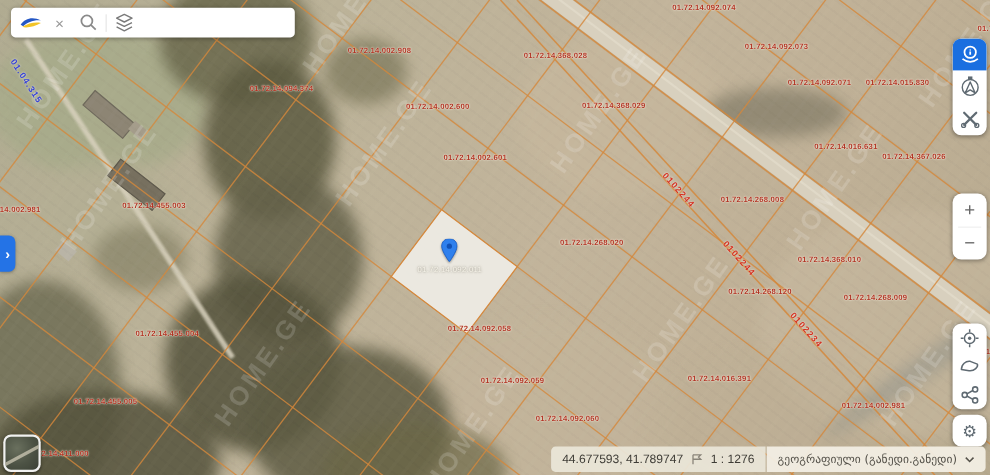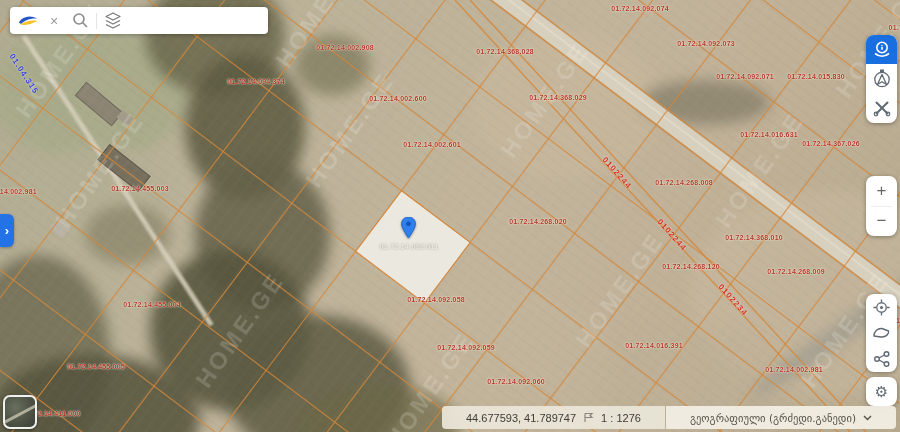--- a/index.html
+++ b/index.html
@@ -39,21 +39,21 @@
   .zoomgrp .zdiv{height:1px;background:#eee;margin:0 5px;}
   .gearbtn{position:absolute;right:3px;top:377px;width:31px;height:29px;background:#fff;border-radius:8px;
     box-shadow:0 1px 4px rgba(0,0,0,.35);display:flex;align-items:center;justify-content:center;
     font-size:15px;color:#5f6a72;cursor:pointer;}
   
   .lefttab{position:absolute;left:0;top:214px;width:14px;height:33px;background:#2473e6;border-radius:0 6px 6px 0;
     color:#fff;display:flex;align-items:center;justify-content:center;font-size:13px;font-weight:bold;cursor:pointer;
     box-shadow:0 1px 3px rgba(0,0,0,.3);}
   
   .statusbar{position:absolute;right:4px;bottom:3px;height:23px;display:flex;align-items:stretch;font-size:11px;color:#3e3c36;}
-  .sb-seg{display:flex;align-items:center;gap:7px;background:rgba(234,229,216,.94);padding:0 24px;}
+  .sb-seg{display:flex;align-items:center;gap:7px;background:rgba(234,229,216,.94);padding:0 10px;}
   .sb-seg.left{border-radius:4px 0 0 4px;}
   .sb-seg.right{border-radius:0 4px 4px 0;background:rgba(242,238,228,.95);margin-left:1px;cursor:pointer;
     font-family:"DejaVu Sans","Liberation Sans",sans-serif;font-size:10.5px;color:#55524a;}
   
   .pin{position:absolute;left:401px;top:217px;width:15px;height:21px;filter:drop-shadow(0 1px 1px rgba(0,0,0,.4));cursor:pointer;}
   
   .minimap{position:absolute;left:3px;bottom:3px;width:30px;height:30px;border:2px solid rgba(255,255,255,.92);
     border-radius:7px;box-shadow:0 1px 3px rgba(0,0,0,.4);cursor:pointer;overflow:hidden;
     background:radial-gradient(circle at 35% 35%,#6a705e 0%,#4c5244 55%,#3c4136 100%);}
   .minimap::after{content:"";position:absolute;left:-4px;top:14px;width:44px;height:3px;background:rgba(215,210,190,.7);transform:rotate(-28deg);}
@@ -298,21 +298,21 @@
       <span>44.677593, 41.789747</span>
       <span style="display:flex;align-items:center;">
         <svg width="11" height="11" viewBox="0 0 11 11" fill="none" stroke="#8a857a" stroke-width="1.2">
           <line x1="2" y1="10" x2="2" y2="1.5"></line>
           <path d="M2 1.5 L9 1.5 L7 3.5 L9 5.5 L2 5.5"></path>
         </svg>
       </span>
       <span>1 : 1276</span>
     </div>
     <div class="sb-seg right">
-      <span>გეოგრაფიული (გრძედი.განედი)</span>
+      <span>გეოგრაფიული (განედი.განედი)</span>
       <svg width="9" height="6" viewBox="0 0 9 6" fill="none" stroke="#55524a" stroke-width="1.4">
         <polyline points="1,1 4.5,4.5 8,1"></polyline>
       </svg>
     </div>
   </div>
 
   <div class="minimap"></div>
 
 </div>
 

